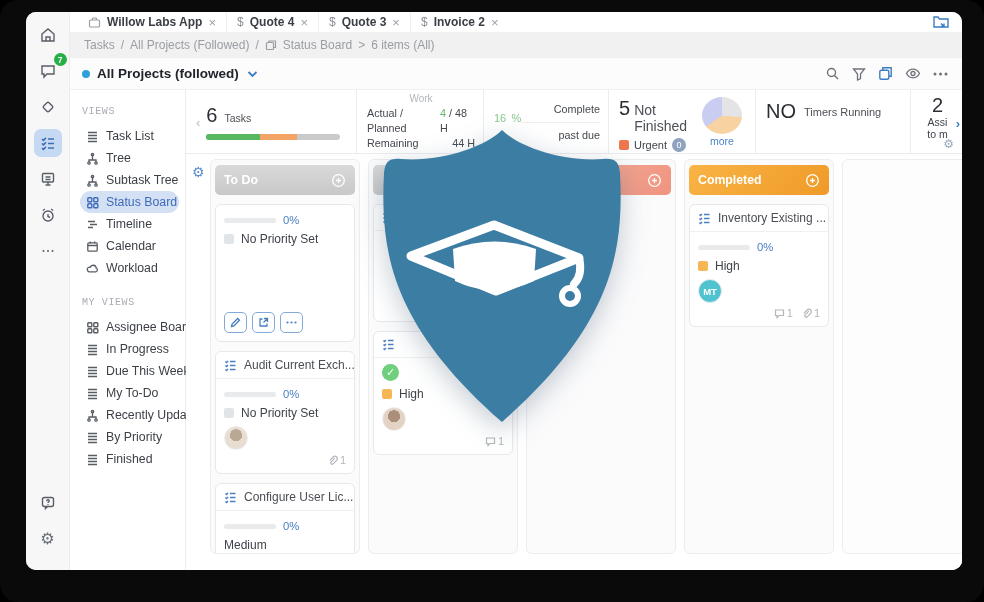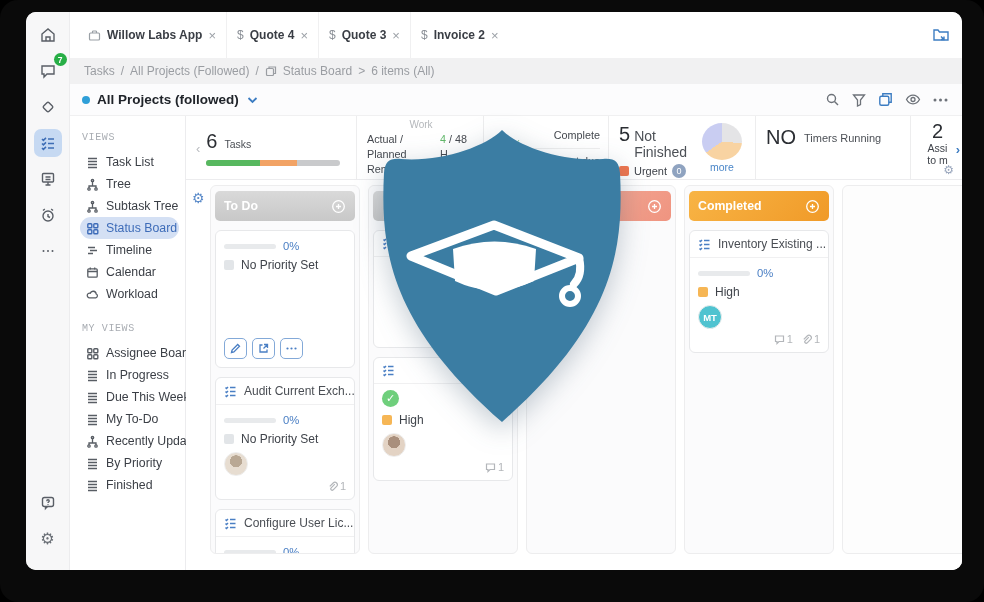--- a/index.html
+++ b/index.html
@@ -14,21 +14,21 @@
   .rail-ic svg { stroke:#595e66; }
   .rail-ic.active { background:#c6d9f2; }
   .rail-ic.active svg { stroke:#3d6db5; }
   .badge { position:absolute; top:-4px; right:-5px; background:#27ae46; color:#fff; font-size:8.5px; width:13px; height:13px; border-radius:50%; display:flex; align-items:center; justify-content:center; font-weight:bold; }
   .rail-spacer { flex:1; }
   .gear-glyph { font-size:16px; color:#6b7077; line-height:1; }
 
   
   .rcol { flex:1; display:flex; flex-direction:column; min-width:0; }
 
-  .tabbar { height:46px; display:flex; align-items:center; padding:0 12px 0 8px; background:#fff; }
+  .tabbar { height:20px; display:flex; align-items:center; padding:0 12px 0 8px; background:#fff; }
   .tab { display:flex; align-items:center; gap:6px; padding:0 10px; height:100%; font-size:12px; color:#3a3e45; font-weight:bold; border-right:1px solid #f0f0f1; }
   .tab .dollar { color:#8a8f96; font-weight:normal; font-size:12px; }
   .tab .close { color:#9ba0a6; font-weight:normal; font-size:13px; cursor:pointer; }
   .tab-sp { flex:1; }
 
   .breadcrumb { height:26px; background:#f1f1f2; display:flex; align-items:center; gap:6px; padding:0 14px; font-size:12px; color:#9a9da2; }
   .bc-ic { display:inline-flex; }
 
   .pagehead { height:32px; display:flex; align-items:center; padding:0 14px 0 12px; background:#fcfcfd; border-bottom:1px solid #f0f0f1; }
   .pdot { width:8px; height:8px; border-radius:50%; background:#2f9fd8; margin-right:7px; }

